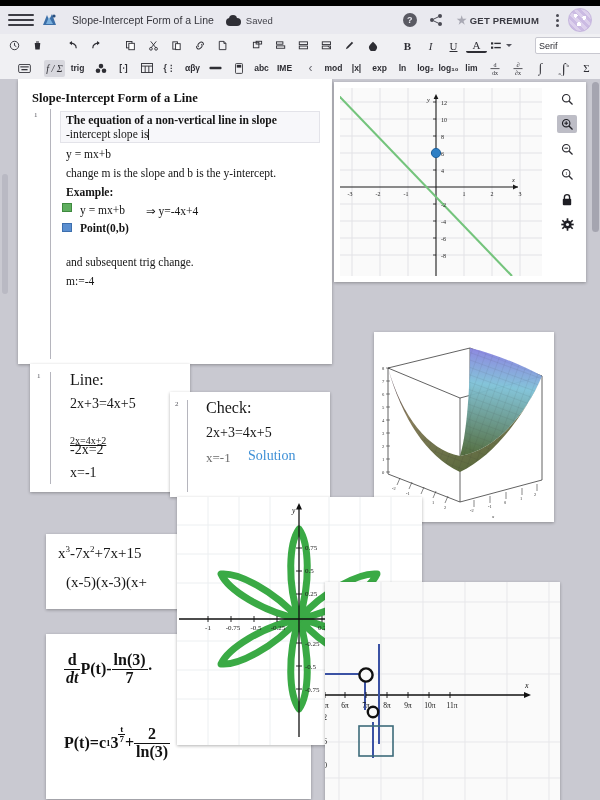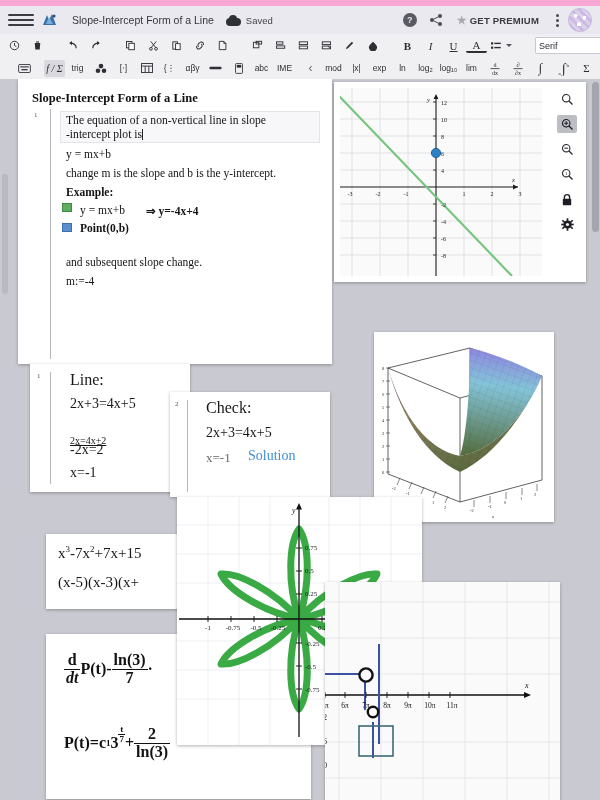--- a/index.html
+++ b/index.html
@@ -2,21 +2,21 @@
 <html><head>
 <meta charset="utf-8">
 <style>
   html,body{margin:0;padding:0;}
   body{
     width:600px;height:800px;overflow:hidden;
     background:#cfcfd6;
     font-family:"Liberation Sans", sans-serif;
     -webkit-font-smoothing:antialiased;
   }
-  .app{position:relative;width:600px;height:800px;background:#f9a8d4;}
+  .app{position:relative;width:600px;height:800px;background:#000000;}
 
   
   .header{
     position:absolute;left:0;top:6px;width:600px;height:28px;
     background:#e9e9ef;display:flex;align-items:center;
     border-bottom:1px solid #d3d3da;
   }
   .hamburger{width:26px;margin-left:8px;display:flex;flex-direction:column;gap:3px;cursor:pointer;}
   .hamburger i{display:block;height:2px;background:#3c3c44;border-radius:1px;}
   .applogo{width:20px;height:18px;margin-left:6px;position:relative;}
@@ -51,41 +51,41 @@
     display:flex;align-items:center;border-bottom:1px solid #dcdce2;
   }
   .tb1{top:34px;height:23px;}
   .tb2{top:57px;height:22px;}
   .tgroup{display:flex;align-items:center;height:100%;padding:0 3px;}
   .tsep{width:1px;height:15px;background:#d6d6dd;margin:0 3px;}
   .tbtn{
     min-width:17px;height:17px;margin:0 1px;display:flex;align-items:center;justify-content:center;
     font-size:10px;color:#2e2e34;cursor:pointer;border-radius:2px;padding:0 2px;white-space:nowrap;
   }
-  .tbtn.small{font-size:8.5px;}
+  .tbtn.small{font-size:8.5px;font-weight:bold;}
   .tbtn.sel{background:#d8d8de;}
   .tbtn svg{display:block;}
   .selectbox{
     height:15px;min-width:70px;background:#fff;border:1px solid #c8c8d0;border-radius:2px;
     display:flex;align-items:center;justify-content:space-between;padding:0 3px;margin:0 17px;
     font-size:9px;color:#2e2e34;cursor:pointer;
   }
   .caret{width:0;height:0;border-left:3px solid transparent;border-right:3px solid transparent;border-top:3.5px solid #55555e;margin-left:3px;}
   .fsig{font-family:"Liberation Serif", serif;font-style:italic;font-size:10px;margin-left:8px;}
 
   
   .canvas{position:absolute;left:0;top:79px;width:600px;height:721px;background:#c9c9d1;overflow:hidden;}
   .scrollbar{position:absolute;right:1px;top:82px;width:7px;height:640px;}
   .scrollbar i{position:absolute;left:0;top:0;width:7px;height:150px;background:#a5a5b0;border-radius:4px;}
   .lscroll{position:absolute;left:2px;top:95px;width:6px;height:120px;background:#b9b9c3;border-radius:3px;}
 
   
   .sheet{position:absolute;background:#fff;box-shadow:0 1px 3px rgba(0,0,0,.30);}
   .math{font-family:"Liberation Serif", serif;color:#171717;}
-  .blue{color:#5b9bd5;font-weight:bold;}
+  .blue{color:#5b9bd5;}
   .solution{color:#3d8fd6;}
 
   
   .doc-main{left:18px;top:0px;width:314px;height:285px;}
   .doc-title{position:absolute;left:14px;top:12px;font-family:"Liberation Serif",serif;font-weight:bold;font-size:12.5px;color:#111;}
   .cellnum{position:absolute;font-size:7px;color:#55555c;font-family:"Liberation Serif",serif;}
   .cellbar{position:absolute;width:1px;background:#b5b5bd;}
   .inputbox{position:absolute;background:#f7f7fa;border:1px solid #e3e3e9;}
   .caretbar{display:inline-block;width:1px;height:11px;background:#222;vertical-align:-2px;}
   .mline{position:absolute;font-family:"Liberation Serif",serif;font-size:11.5px;color:#141414;white-space:nowrap;}
@@ -373,35 +373,35 @@
 
     <div class="lscroll"></div>
 
     <div class="sheet doc-main">
       <div class="doc-title">Slope-Intercept Form of a Line</div>
       <div class="cellnum" style="left:16px;top:32px;">1</div>
       <div class="cellbar" style="left:32px;top:30px;height:250px;"></div>
       <div class="orangeq" style="left:42px;top:33px;">“</div>
 
       <div class="inputbox" style="left:42px;top:32px;width:258px;height:30px;"></div>
-      <div class="mline" style="left:48px;top:35px;font-size:11.6px;">The equation of a non-vertical line in slope</div>
-      <div class="mline" style="left:48px;top:49px;font-size:11.6px;"><span>-intercept plot is</span><span class="caretbar"></span></div>
+      <div class="mline" style="left:48px;top:35px;font-size:11.6px;font-weight:bold;">The equation of a non-vertical line in slope</div>
+      <div class="mline" style="left:48px;top:49px;font-size:11.6px;"><span>-intercept slope is</span><span class="caretbar"></span></div>
 
       <div class="mline" style="left:48px;top:69px;">y = mx+b</div>
       <div class="mline" style="left:48px;top:88px;">change m is the slope and b is the y-intercept.</div>
       <div class="mline b" style="left:48px;top:107px;">Example:</div>
 
       <div class="marker g" style="left:44px;top:124px;"></div>
       <div class="mline" style="left:62px;top:125px;">y = mx+b</div>
       <div class="mline blue" style="left:128px;top:125px;">⇒ y=-4x+4</div>
 
       <div class="marker b2" style="left:44px;top:144px;"></div>
       <div class="mline b" style="left:62px;top:143px;">Point(0,b)</div>
 
-      <div class="mline" style="left:48px;top:177px;">and subsequent slope change.</div>
+      <div class="mline" style="left:48px;top:177px;">and subsequent trig change.</div>
       <div class="mline" style="left:48px;top:196px;">m:=-4</div>
     </div>
 
     <div class="sheet graph-main">
       <div class="gpanel">
         <svg width="202" height="188" viewBox="0 0 202 188">
           <rect x="0" y="0" width="202" height="188" fill="#fafafa"></rect>
           <g stroke="#e2e2e6" stroke-width="1">
             <line x1="12" y1="0" x2="12" y2="188"></line>
               <line x1="40" y1="0" x2="40" y2="188"></line>
@@ -614,21 +614,21 @@
       <div class="math" style="position:absolute;left:36px;top:7px;font-size:16px;">Check:</div>
       <div class="math" style="position:absolute;left:36px;top:33px;font-size:14px;">2x+3=4x+5</div>
       <div class="math" style="position:absolute;left:36px;top:58px;font-size:13px;color:#6b6b6b;">x=-1</div>
       <div class="math solution" style="position:absolute;left:78px;top:56px;font-size:14px;">Solution</div>
     </div>
 
     <div class="sheet poly">
       <div class="math" style="position:absolute;left:12px;top:10px;font-size:15px;">
         x<sup style="font-size:9px">3</sup>-7x<sup style="font-size:9px">2</sup>+7x+15
       </div>
-      <div class="math" style="position:absolute;left:12px;top:40px;font-size:15px;">(x-5)(x-3)(x+</div>
+      <div class="math" style="position:absolute;left:20px;top:40px;font-size:15px;">(x-5)(x-3)(x+</div>
     </div>
 
     <div class="sheet diffeq">
       <div style="position:absolute;left:18px;top:18px;display:flex;align-items:center;font-family:'Liberation Serif',serif;font-size:16px;font-weight:bold;color:#121212;">
         <span style="display:inline-block;text-align:center;line-height:1.05;">
           <span style="display:block;border-bottom:1.3px solid #121212;padding:0 2px;">d</span>
           <span style="display:block;padding:0 2px;font-style:italic;">dt</span>
         </span>
         <span>P(t)-</span>
         <span style="display:inline-block;text-align:center;line-height:1.05;">

